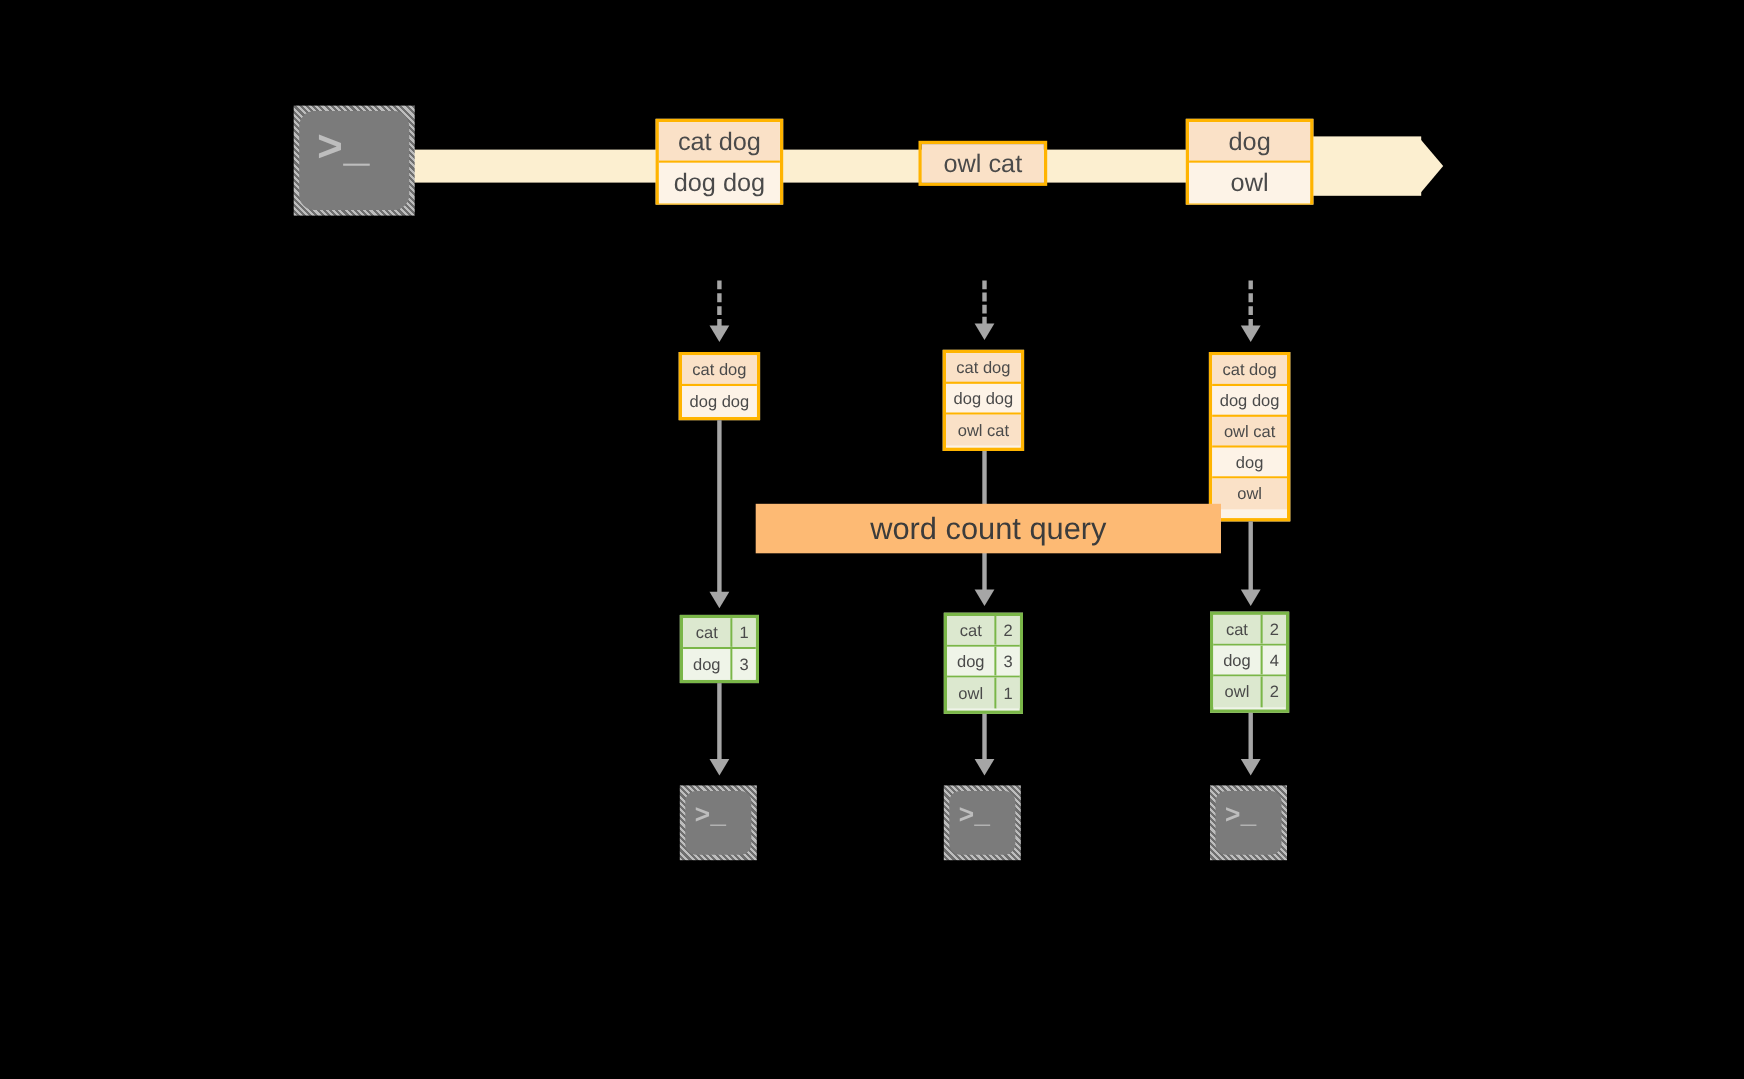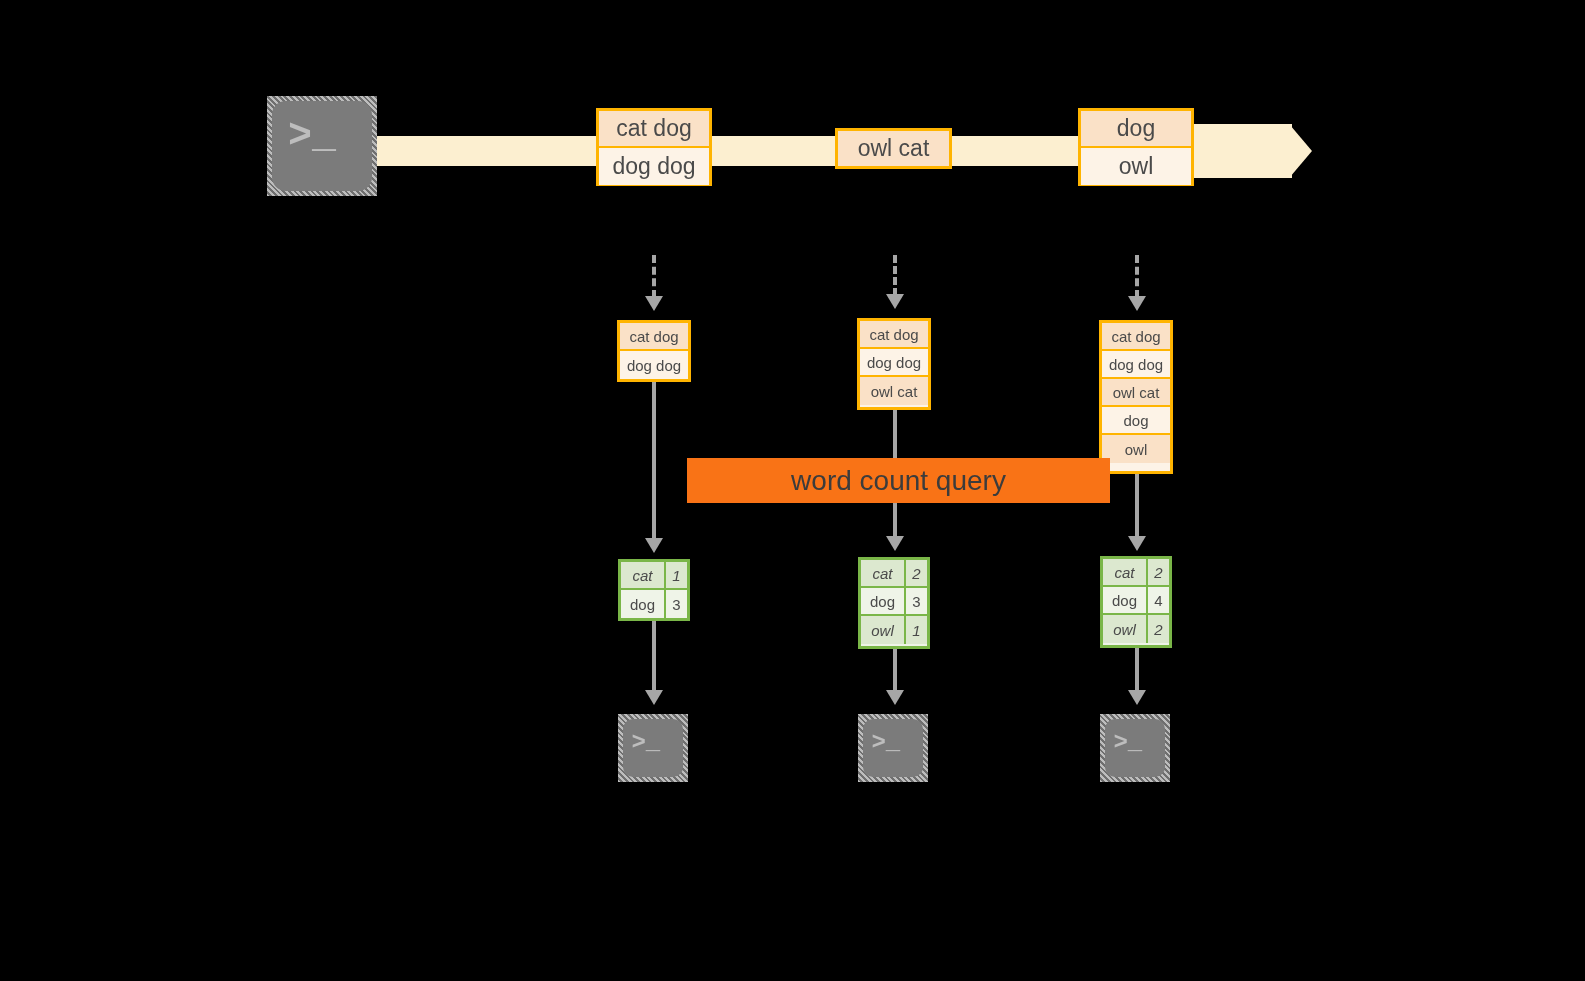--- a/index.html
+++ b/index.html
@@ -68,39 +68,39 @@
     display:flex;box-sizing:border-box;
     border-bottom:2px solid #7ab648;
   }
   .kv .krow:last-child{border-bottom:none;}
   .kv .k,.kv .v{
     box-sizing:border-box;
     display:flex;align-items:center;justify-content:center;
     color:#4a4a4a;white-space:nowrap;
   }
   .kv .k{border-right:2px solid #7ab648;}
-  .kv .krow.dark .k,.kv .krow.dark .v{background:#dce8cf;font-style:italic;}
+  .kv .krow.dark .k,.kv .krow.dark .v{background:#dce8cf;}
   .kv .krow.light .k,.kv .krow.light .v{background:#eff4e8;}
 
   
   .vline{position:absolute;background:#a6a6a6;width:4px;}
   .vdash{
     position:absolute;width:0;
     border-left:4px dashed #a6a6a6;
   }
   .vhead{
     position:absolute;width:0;height:0;
     border-left:9px solid transparent;
     border-right:9px solid transparent;
     border-top:15px solid #a6a6a6;
   }
 
   
   .banner{
-    position:absolute;background:#f97316;
+    position:absolute;background:#fdba74;
     display:flex;align-items:center;justify-content:center;
     color:#3c3c3c;white-space:nowrap;
   }
 </style>
 </head>
 <body>
 
 <div id="stage">
 
   <div class="stream-band" style="left:368px;top:136px;width:924px;height:30px;"></div>

